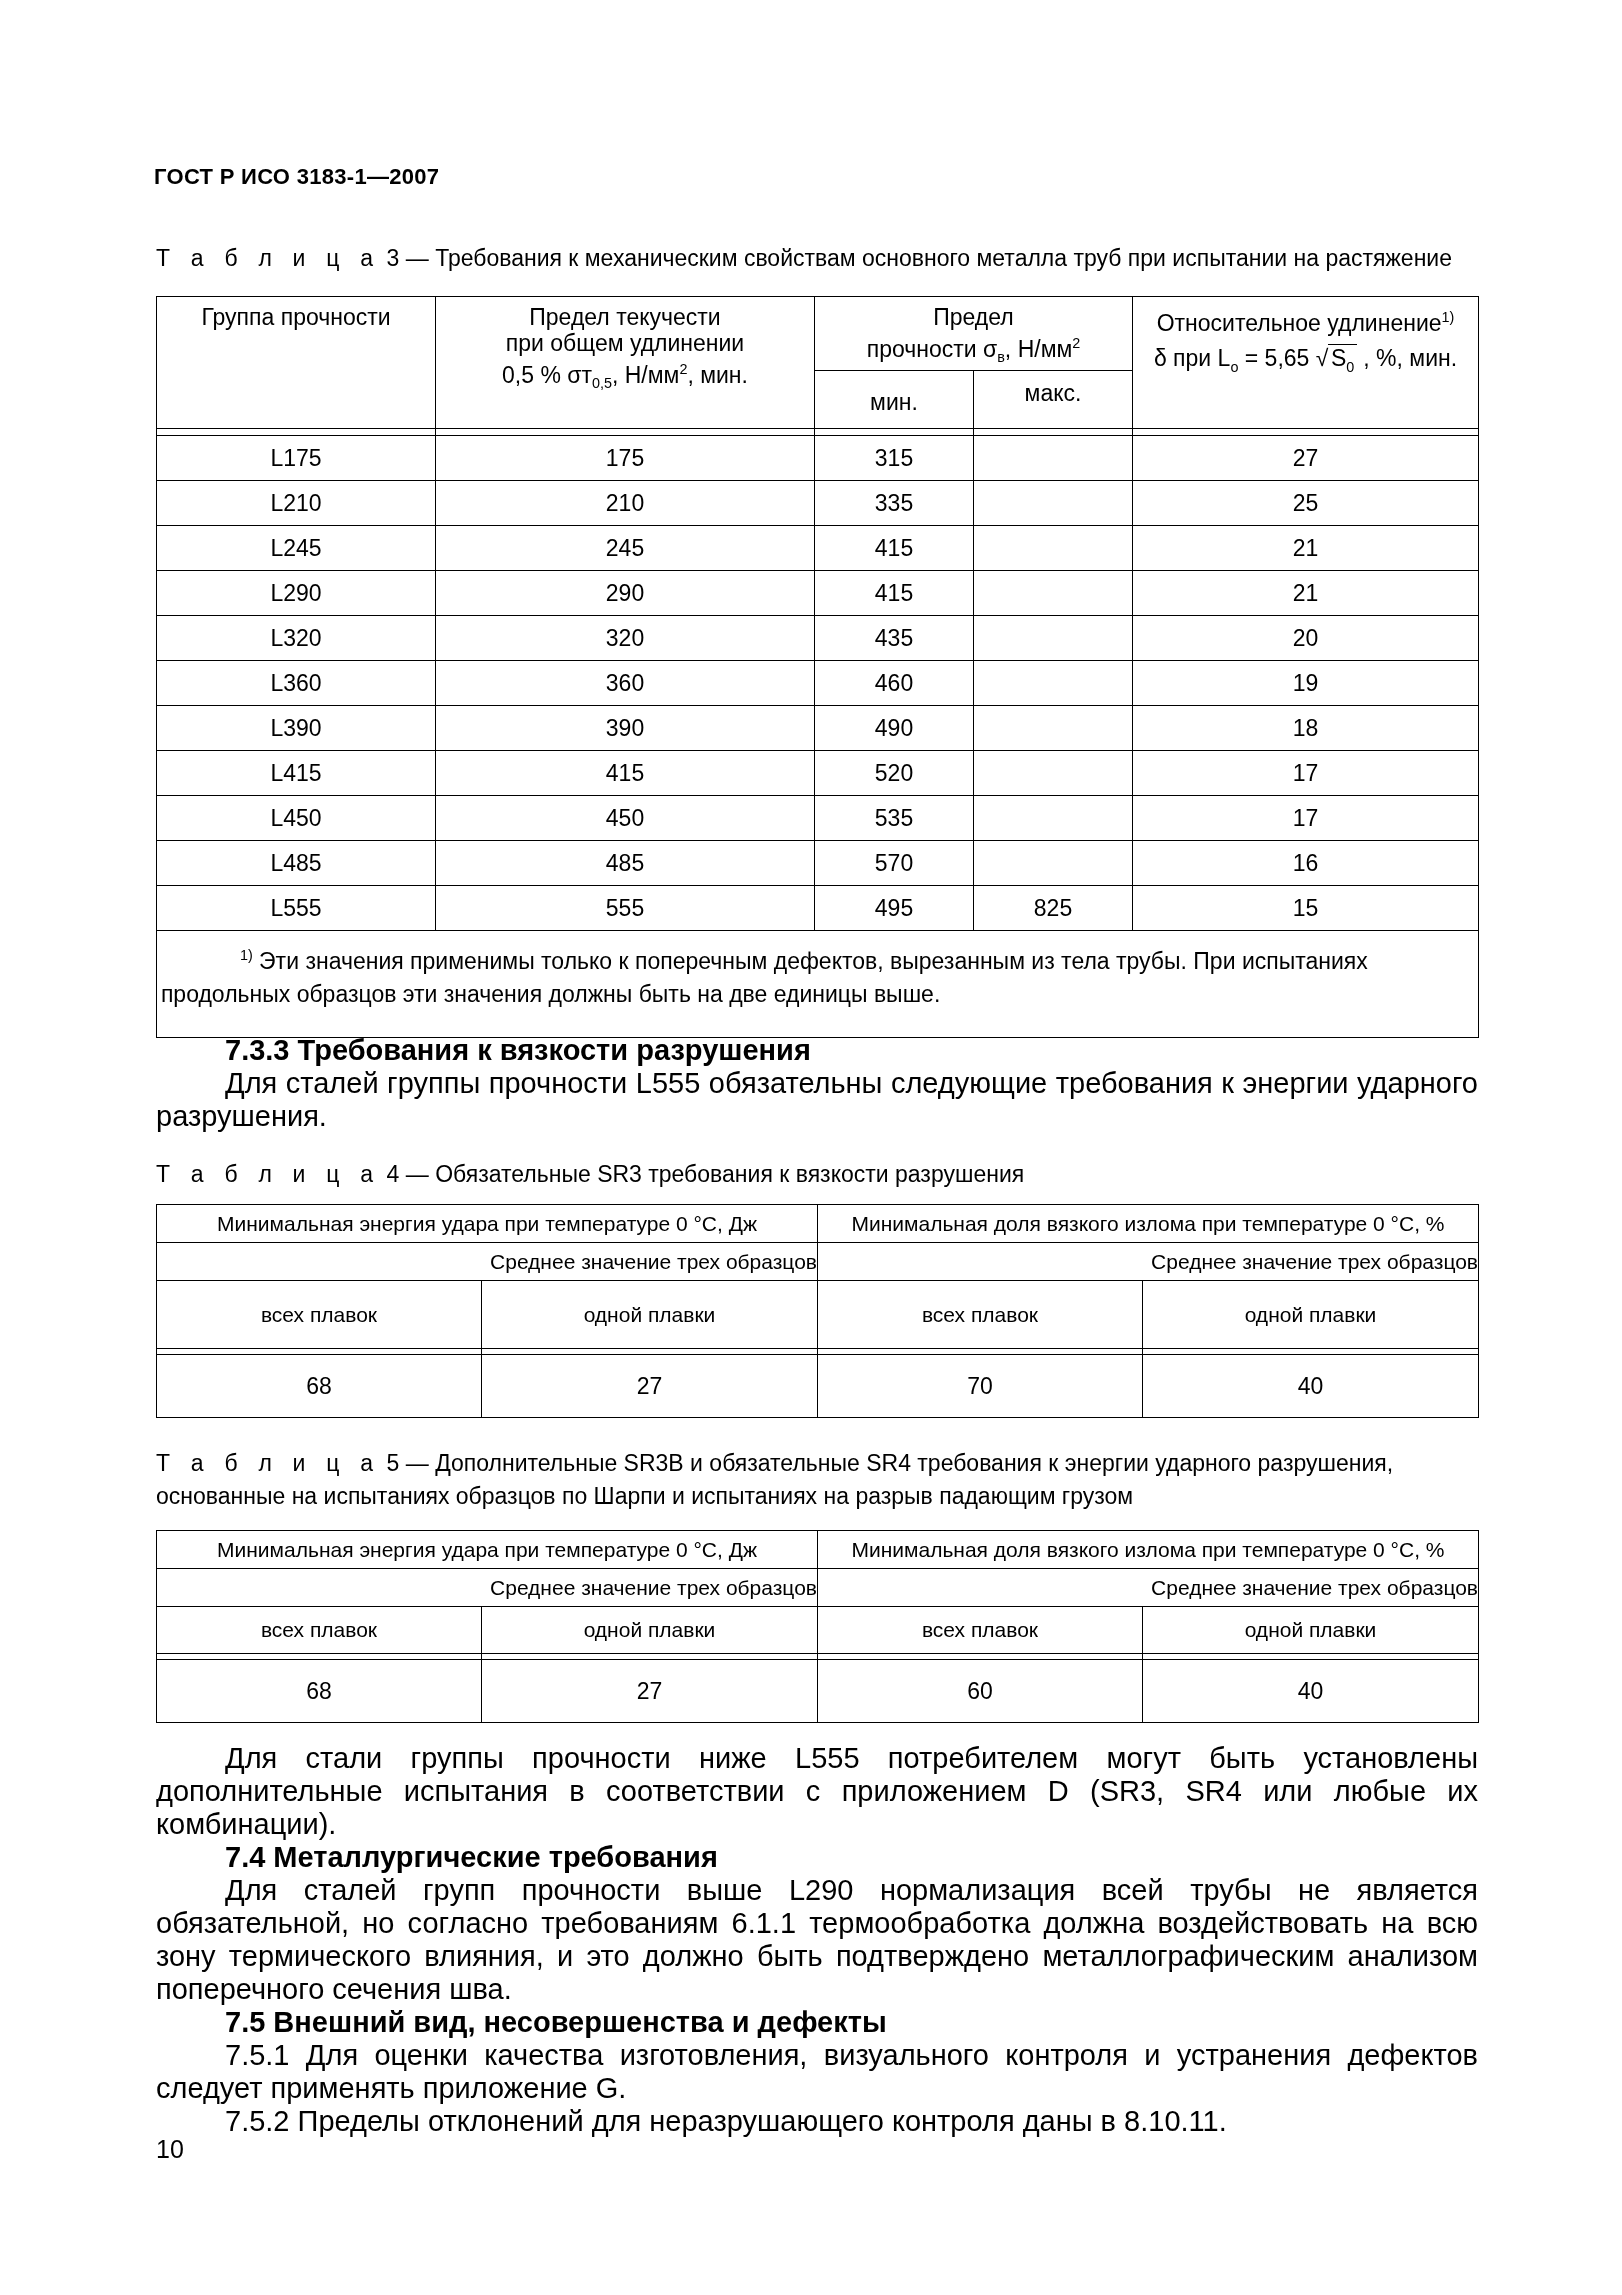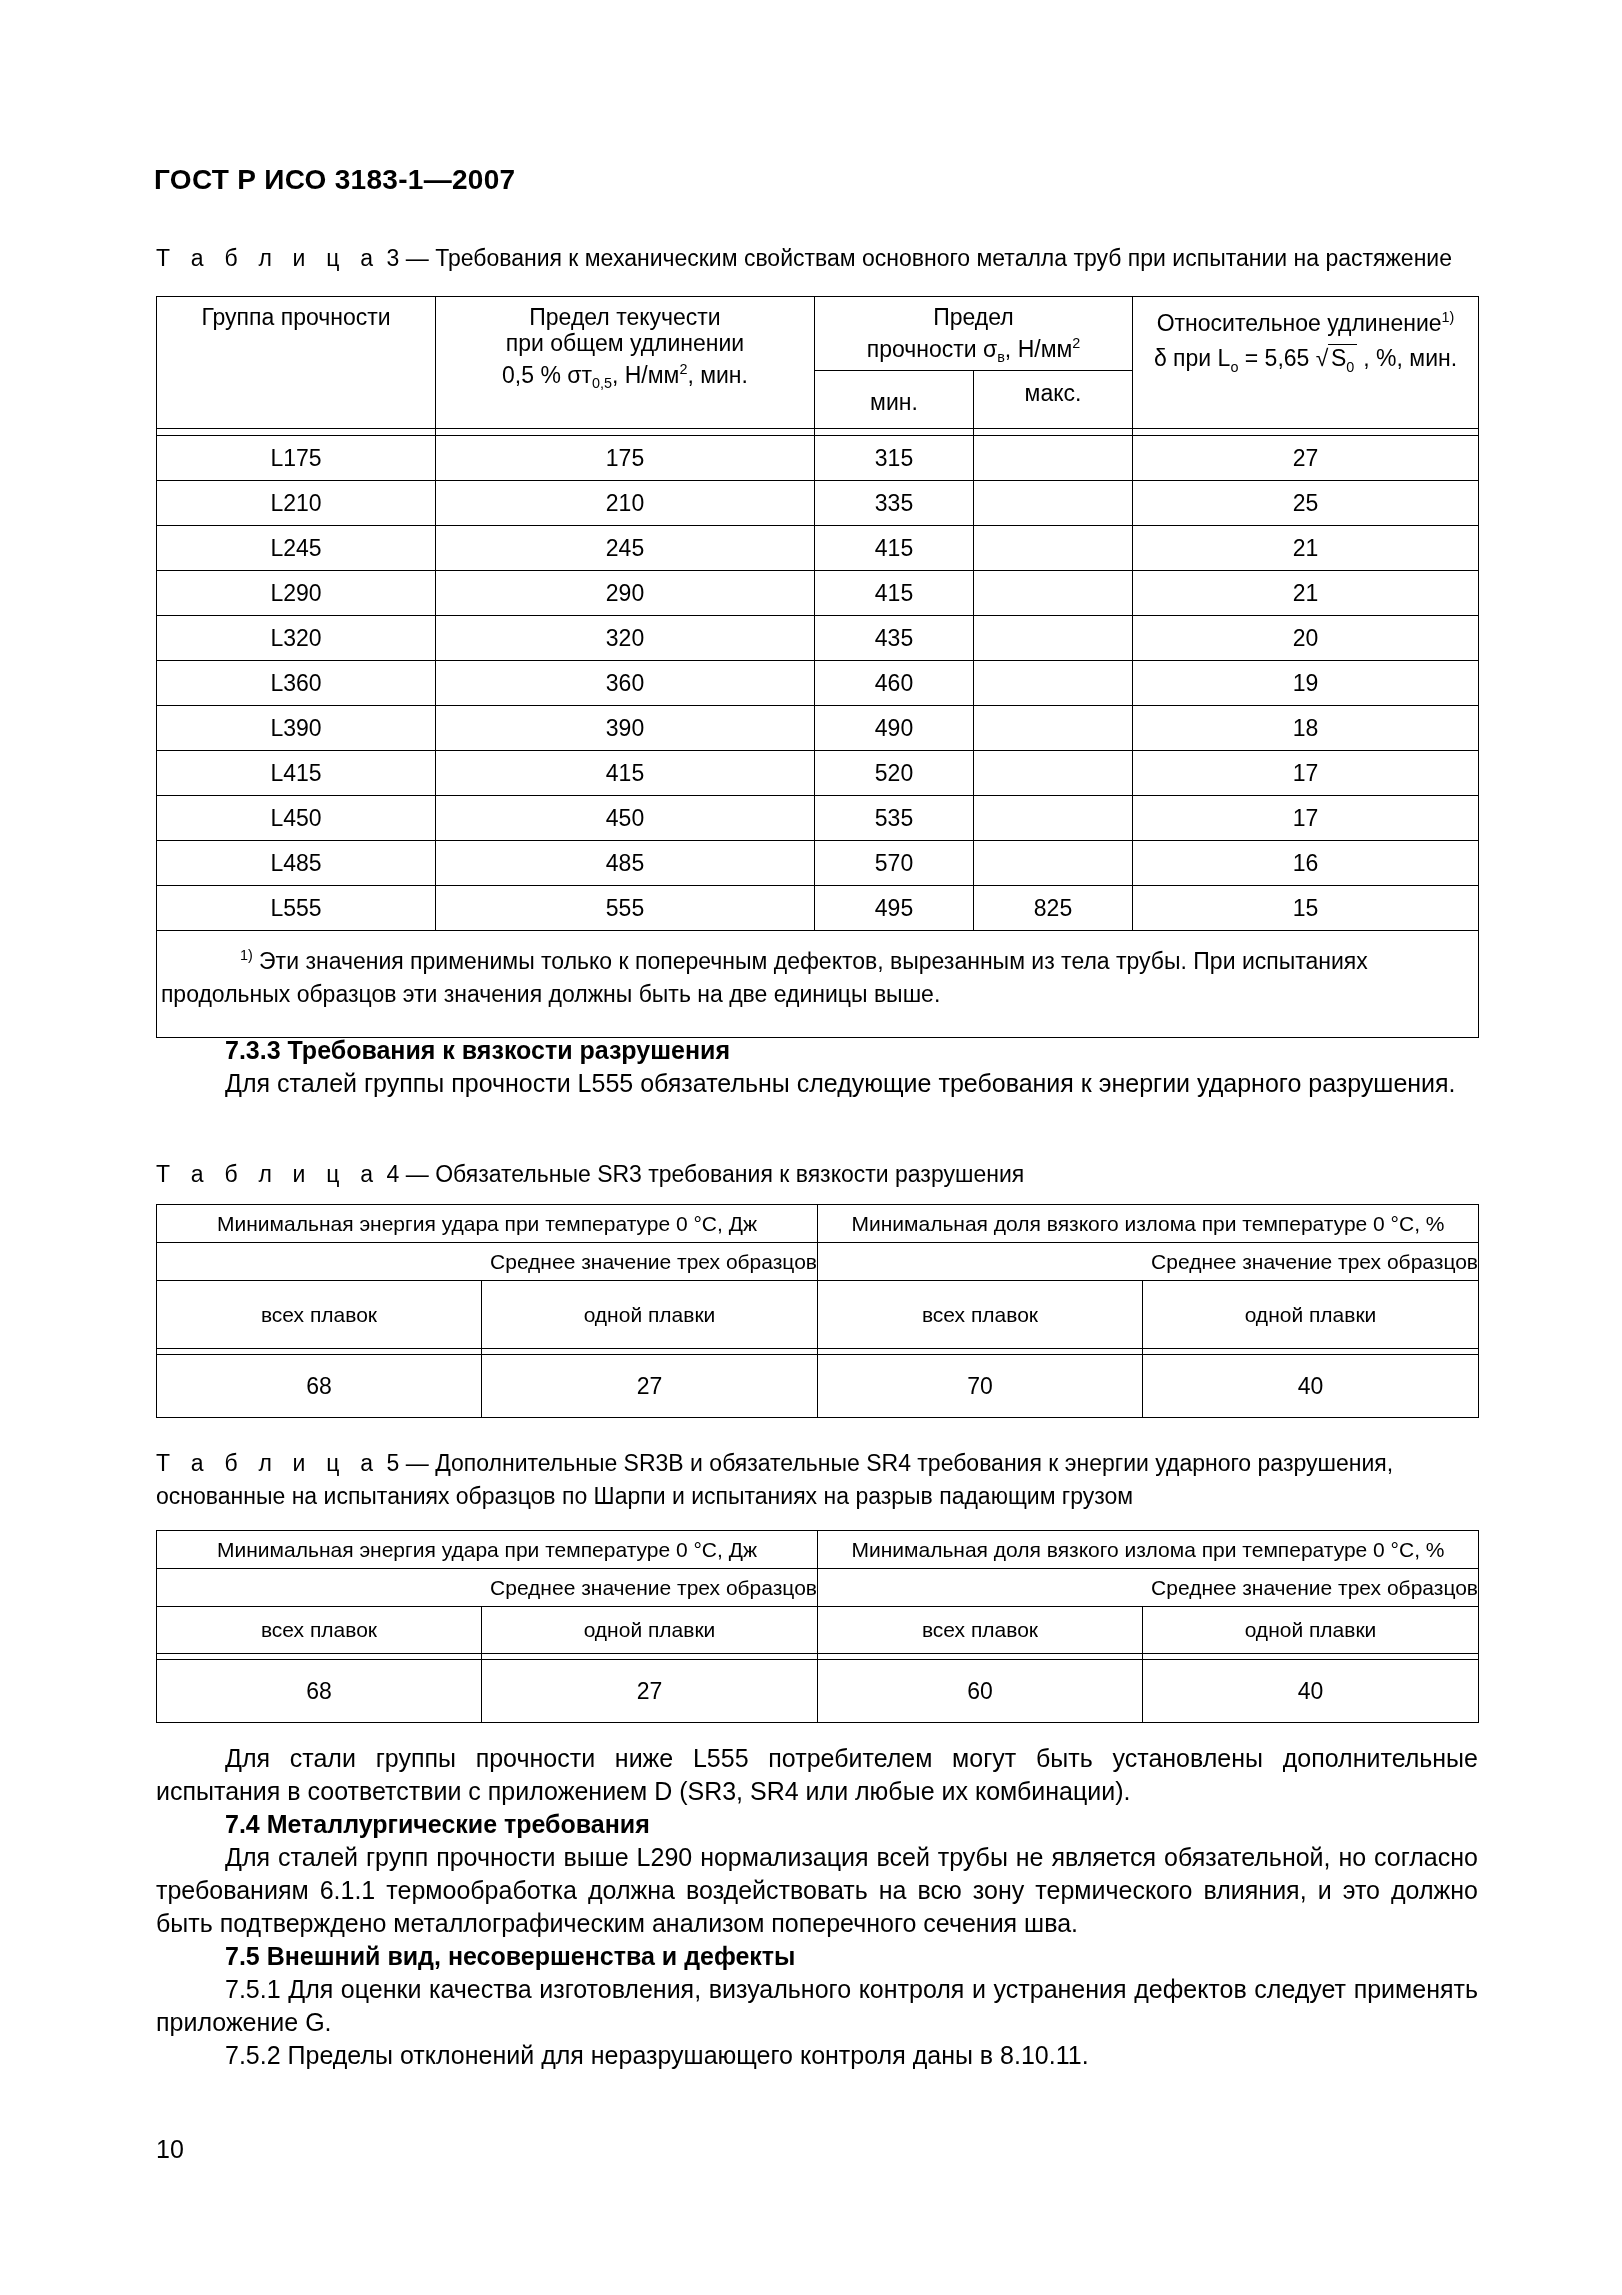--- a/index.html
+++ b/index.html
@@ -1,37 +1,37 @@
 <!DOCTYPE html>
 <html style="font-size:10.5px"><head>
 <meta charset="utf-8">
 <style>
   html,body{margin:0;padding:0;background:#fff;}
   body{width:1622px;height:2295px;position:relative;overflow:hidden;font-family:"Liberation Sans",sans-serif;color:#000;}
   .abs{position:absolute;}
-  #doc-header{left:154px;top:164px;font-size:28px;font-weight:bold;letter-spacing:0.3px;}
+  #doc-header{left:154px;top:164px;font-size:22px;font-weight:bold;letter-spacing:0.3px;}
   .cap{position:absolute;left:156px;width:1322px;font-size:23px;line-height:33px;}
   .cap .sp{letter-spacing:7.2px;}
   table{position:absolute;left:156px;width:1322px;border-collapse:collapse;table-layout:fixed;font-size:23px;}
   td{border:1.3px solid #000;text-align:center;vertical-align:middle;padding:0;}
   .thinv{border-left-width:0.7px;border-right-width:0.7px;}
   #t3{top:296px;border-radius:23px;}
   #t3 .hd td{vertical-align:top;line-height:26px;padding-top:6.5px;}
   #t3 .sep td{height:6.5px;border-top:1.3px solid #000;border-bottom:1.3px solid #000;}
   #t3 .row td{height:44px;}
   #t3 .fn td{text-align:left;padding:7.9px 3.9px 26px 3.9px;line-height:33px;height:52px;}
   .t45 .h1 td{height:37px;font-size:21px;}
   .t45 .h2 td{height:37px;font-size:21px;text-align:right;}
   .t45 .h3 td{height:67px;font-size:21px;}
   .t45 .sep td{height:5.2px;}
   .t45 .row td{height:62px;}
   #t4{top:1204px;}
   #t5{top:1530px;}
   .t5h3 td{height:46px !important;}
-  .para{position:absolute;left:156px;width:1322px;font-size:25px;line-height:33px;text-align:justify;}
+  .para{position:absolute;left:156px;width:1322px;font-size:29px;line-height:33px;text-align:justify;}
   .ind{text-indent:69px;display:block;}
   .bold{font-weight:bold;}
   sup{font-size:14.4px;}
   sub{font-size:14.4px;}
   #page-number{left:156px;top:2135px;font-size:25px;}
   .sqrt{display:inline-block;border-top:1.3px solid #000;padding:0 2.6px;}
 </style>
 </head>
 <body>
 

